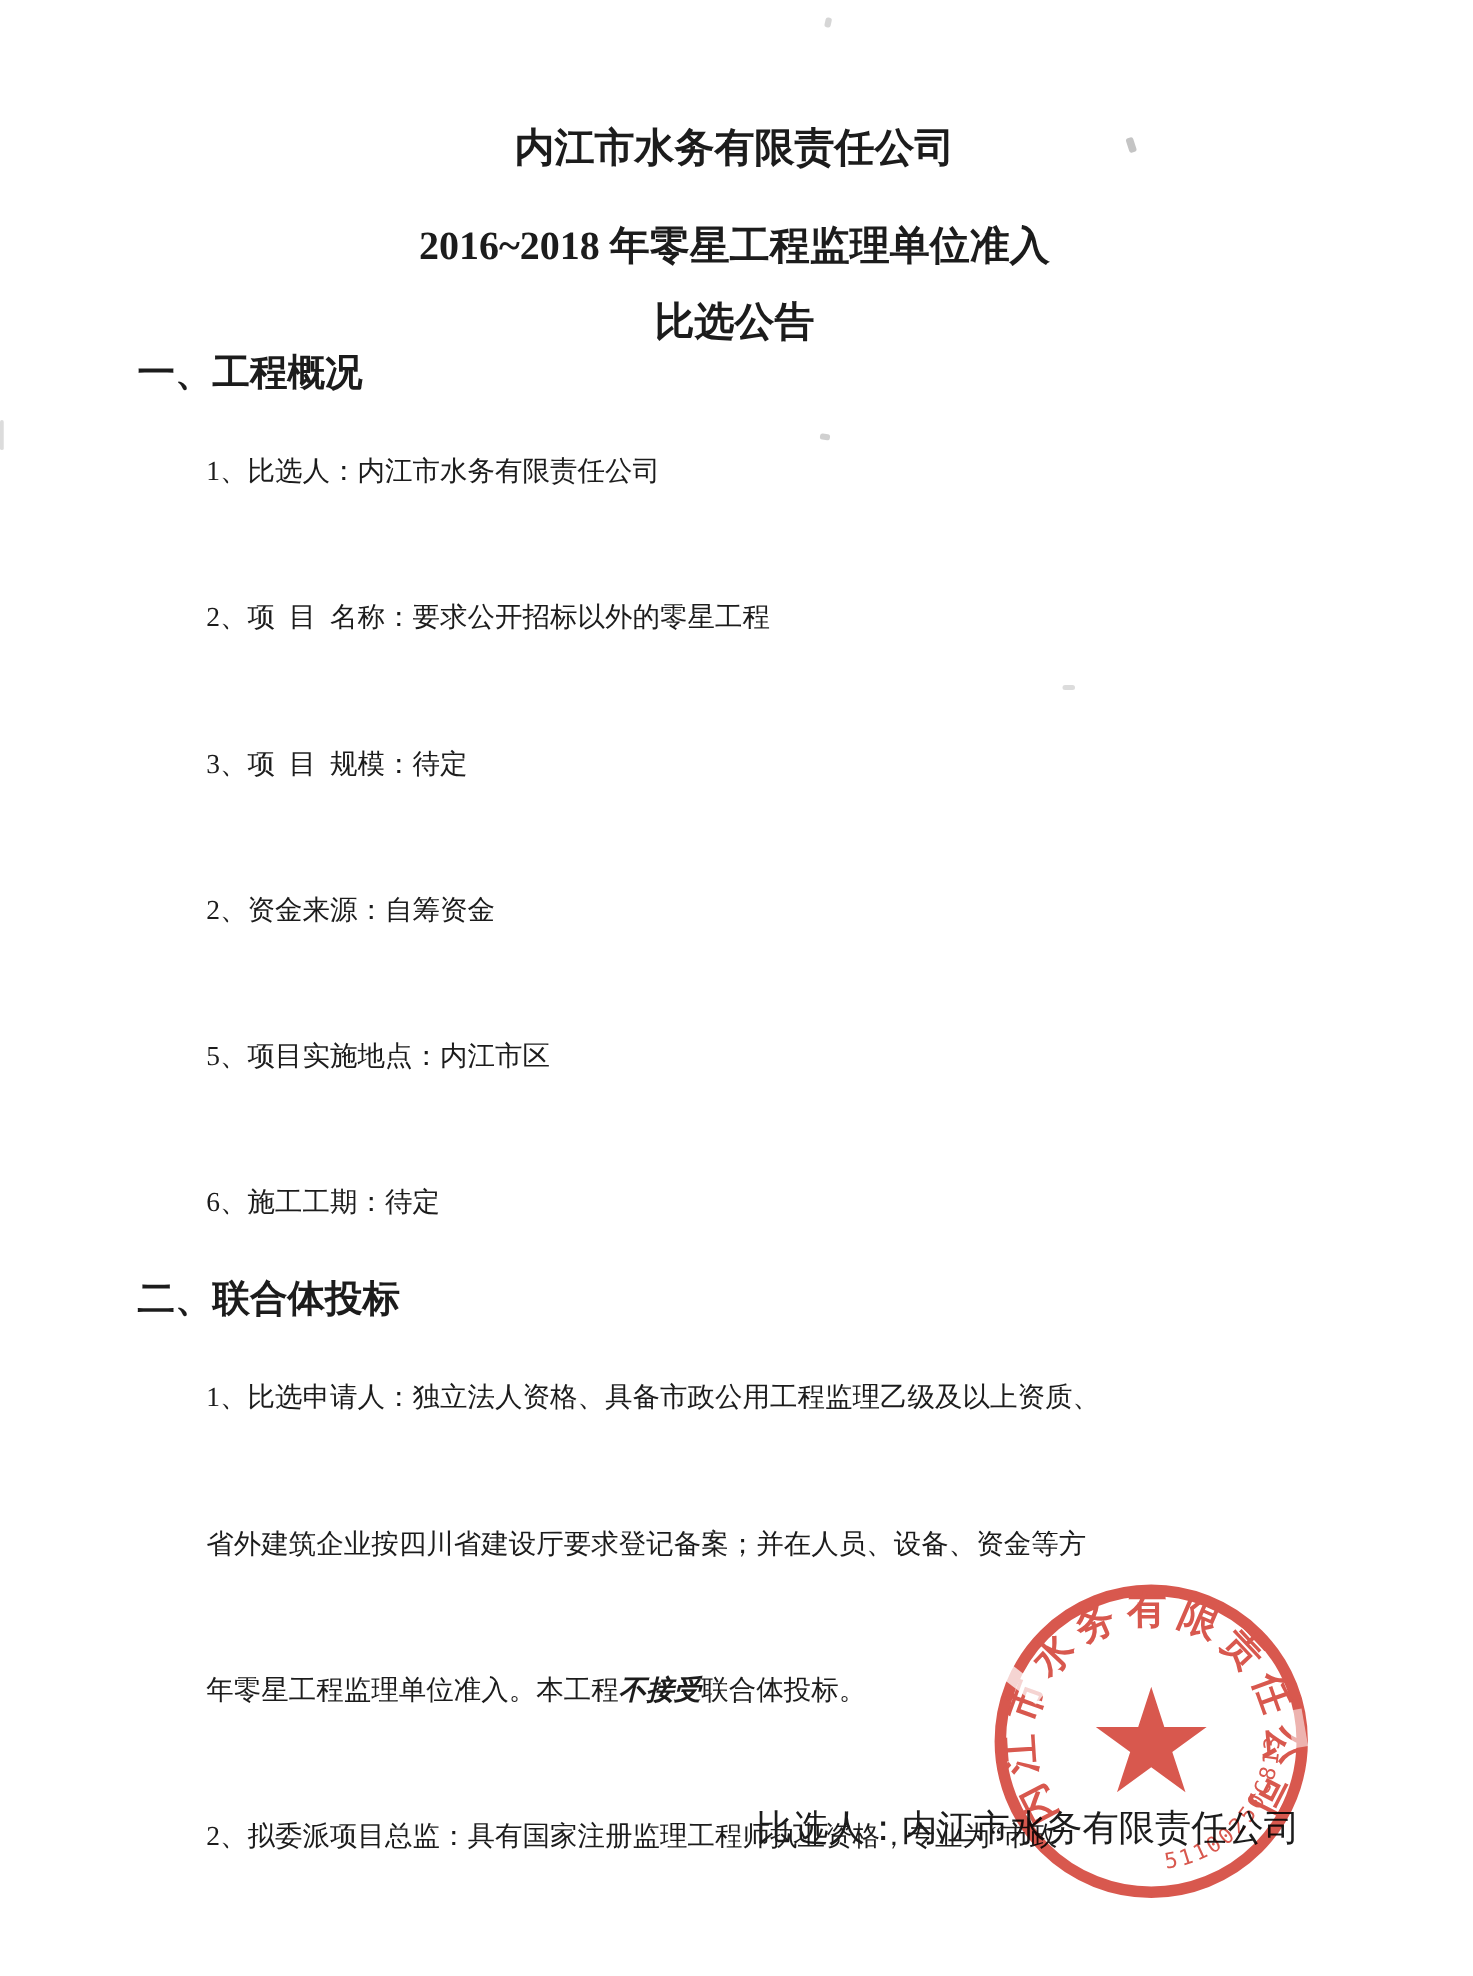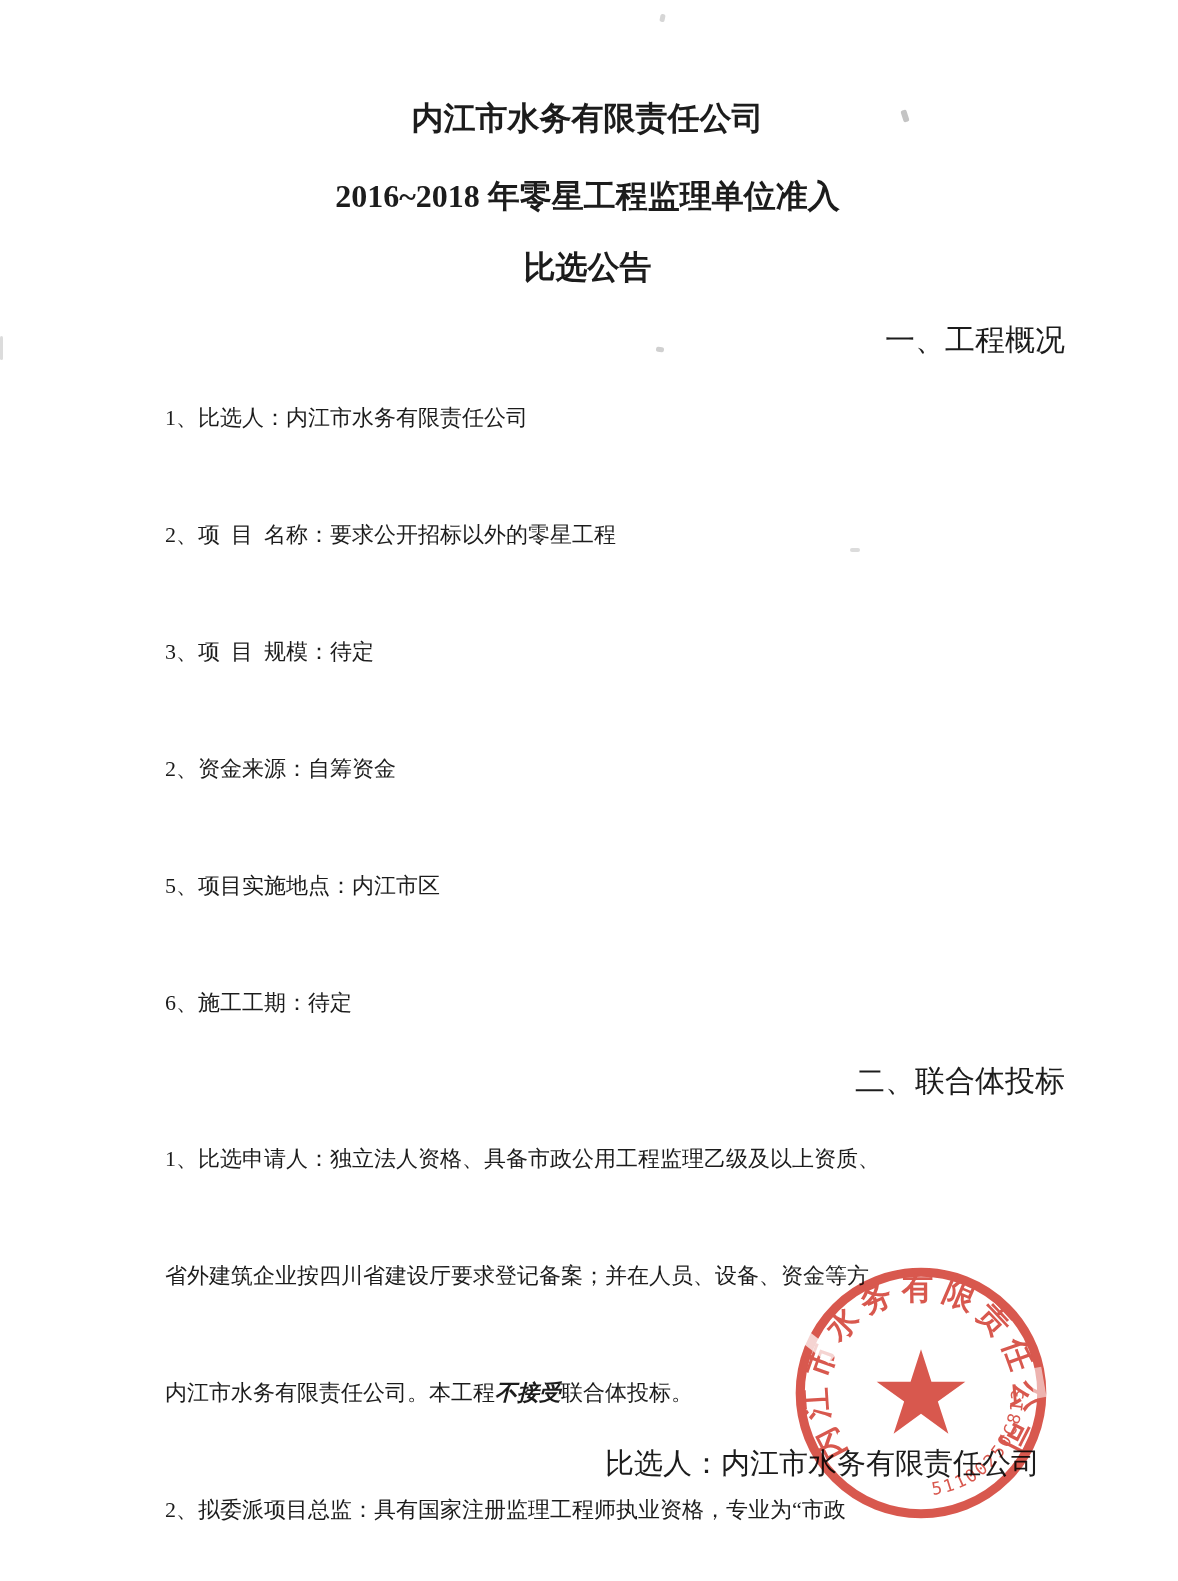--- a/index.html
+++ b/index.html
@@ -11,24 +11,24 @@
     color:#1c1c1c;
     overflow:hidden;
   }
   .content{padding:96px 113px 0 110px;}
   .title{
     text-align:center;font-weight:bold;
     font-size:32px;line-height:44px;
     white-space:pre;
   }
   .t1{margin-bottom:34px;}
-  .t2{margin-bottom:27px;}
-  .t3{margin-bottom:31px;}
+  .t2{margin-bottom:17px;}
+  .t3{}
   .sec-heading{
-    font-size:30px;font-weight:normal;line-height:39px;white-space:pre;text-align:right;
+    font-size:30px;font-weight:bold;line-height:39px;white-space:pre;
   }
   .line{
     font-size:22px;line-height:39px;white-space:pre;
   }
   .line b{font-weight:bold;font-style:italic;}
   .sig{
     position:absolute;top:1356px;right:138px;
     text-align:right;font-size:29px;line-height:43px;
     z-index:2;white-space:pre;
   }
@@ -82,21 +82,21 @@
 
     <div>
 
     <div class="line">
           <span>1、比选申请人：独立法人资格、具备市政公用工程监理乙级及以上资质、</span><b></b><span></span>
         </div>
         <div class="line">
           <span>省外建筑企业按四川省建设厅要求登记备案；并在人员、设备、资金等方</span><b></b><span></span>
         </div>
         <div class="line">
-          <span>内江市水务有限责任公司。本工程</span><b>不接受</b><span>联合体投标。</span>
+          <span>年零星工程监理单位准入。本工程</span><b>不接受</b><span>联合体投标。</span>
         </div>
         <div class="line">
           <span>2、拟委派项目总监：具有国家注册监理工程师执业资格，专业为“市政</span><b></b><span></span>
         </div>
         <div class="line">
           <b></b><span></span>
         </div>
       </div>
 
   </div>

